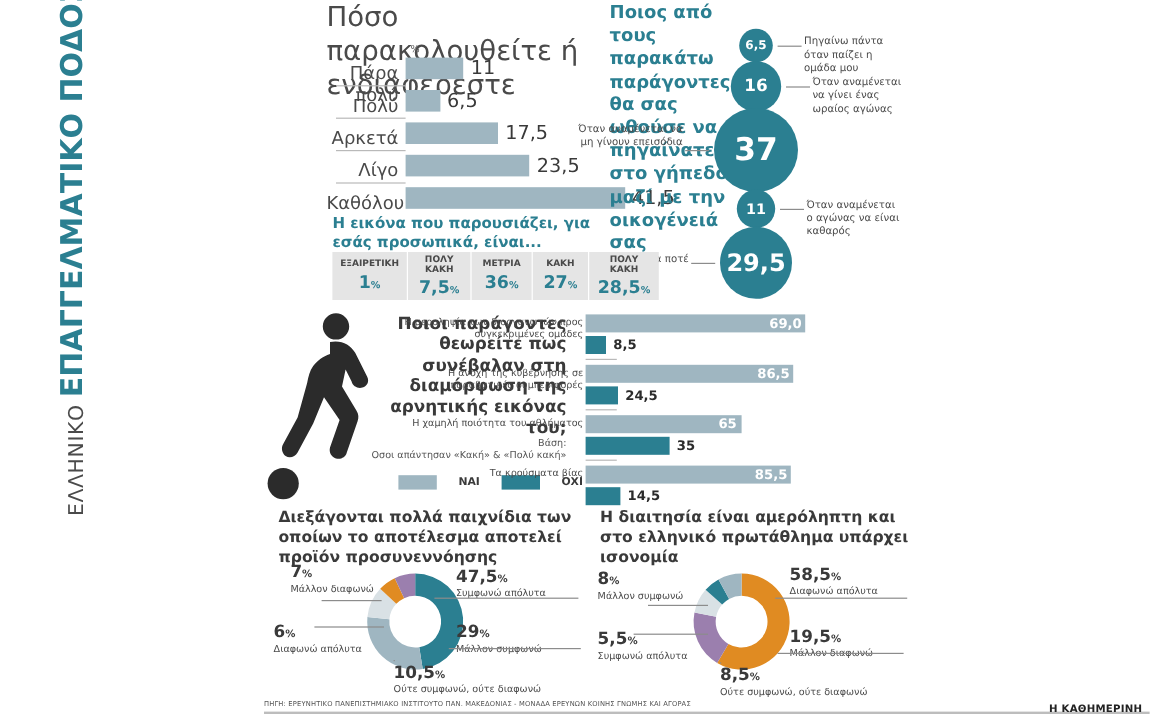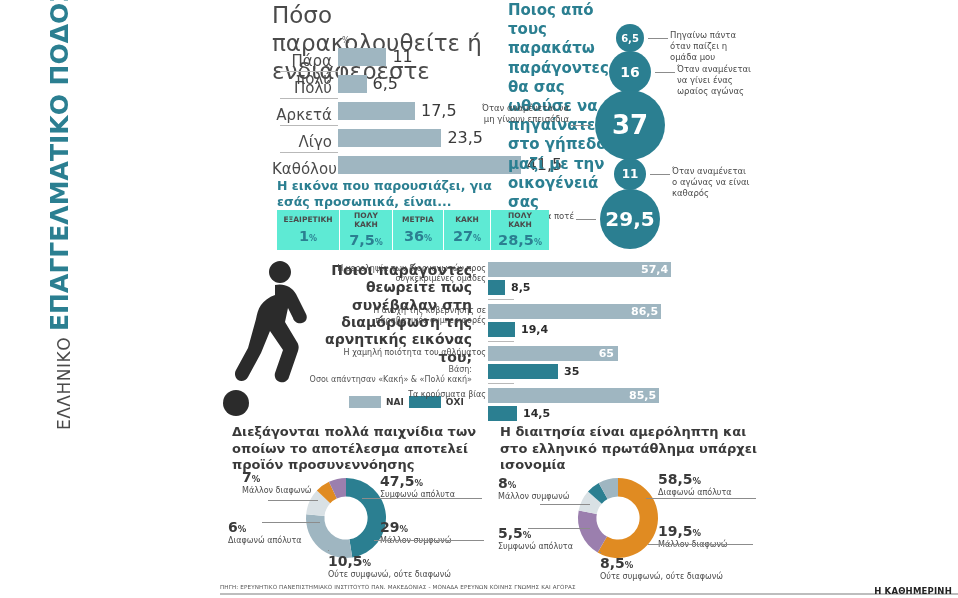--- a/index.html
+++ b/index.html
@@ -40,31 +40,31 @@
   #pctmark{position:absolute;left:70px;top:-10px;font-size:8px;color:#555;}
 
   
   #q2title{left:508px;top:1px;width:116px;font-size:15px;line-height:1.28;}
   .circ{position:absolute;border-radius:50%;background:#2b7f91;color:#fff;display:flex;align-items:center;justify-content:center;font-weight:bold;}
   .clabel{position:absolute;font-size:8.5px;color:#4a4a4a;line-height:1.32;}
   .leader{position:absolute;height:1px;background:#8c8c8c;}
 
   
   #q3title{left:277px;top:178px;width:220px;font-size:12.5px;line-height:1.25;}
-  #q3table{position:absolute;left:277px;top:210px;display:flex;background:#5eead4;height:40px;}
+  #q3table{position:absolute;left:277px;top:210px;display:flex;background:#e5e5e5;height:40px;}
   .tcell{display:flex;flex-direction:column;align-items:center;justify-content:center;border-right:1px solid #ffffff;padding:0 4px;}
   .tcell:last-child{border-right:none;}
   .tcell .th{font-size:7.5px;color:#4a4a4a;text-align:center;line-height:1.1;font-weight:bold;}
   .tcell .tv{font-size:14.5px;color:#2b7f91;font-weight:bold;margin-top:3px;}
   .tcell .tv span{font-size:8px;}
 
   
   #q4title{left:300px;top:262px;width:172px;text-align:right;font-size:14px;line-height:1.24;}
   #q4base{position:absolute;left:300px;top:365px;width:172px;text-align:right;font-size:8px;color:#555;line-height:1.3;}
-  #q4legend{position:absolute;left:349px;top:396px;display:flex;align-items:center;gap:5px;font-size:9px;font-weight:bold;color:#3a3a3a;}
+  #q4legend{position:absolute;left:332px;top:396px;display:flex;align-items:center;gap:18px;font-size:9px;font-weight:bold;color:#3a3a3a;}
   .swatch{width:32px;height:12px;display:inline-block;}
 
   #q4chart{position:absolute;left:488px;top:262px;width:460px;}
   .grp{position:relative;margin-bottom:9px;}
   .grp .glbl{position:absolute;right:462px;top:2px;width:150px;text-align:right;font-size:8px;color:#4a4a4a;line-height:1.28;}
   .gb{position:relative;height:15px;margin-bottom:3px;}
   .gb .gbar{position:absolute;left:0;top:0;height:15px;}
   .gb .gval{position:absolute;top:1px;font-size:11px;font-weight:bold;}
   .gsep{position:absolute;left:0;width:26px;height:1px;background:#b9b9b9;}
 
@@ -197,36 +197,36 @@
       <span class="swatch" style="background: rgb(159, 182, 193);"></span>
       <span>ΝΑΙ</span>
       <span class="swatch" style="background: rgb(43, 127, 145);"></span>
       <span>ΟΧΙ</span>
     </div>
   <div id="q4chart">
       <div class="grp">
         <div class="glbl">Η μεροληψία των διοργανωτών προς συγκεκριμένες ομάδες</div>
         <div class="gb">
           <span class="gbar" style="width:183px;background:#9fb6c1"></span>
-          <span class="gval" style="left:153px;color:#ffffff;text-align:right;width:26px;">57,4</span>
+          <span class="gval" style="left:153px;color:#ffffff;text-align:right;width:26px;">69,0</span>
         </div>
         <div class="gb">
           <span class="gbar" style="width:17px;background:#2b7f91"></span>
           <span class="gval" style="left:23px;color:#2b2b2b;">8,5</span>
         </div>
       </div>
       <div class="grp">
         <div class="glbl">Η ανοχή της κυβέρνησης σε παραβατικές συμπεριφορές</div>
         <div class="gb">
           <span class="gbar" style="width:173px;background:#9fb6c1"></span>
           <span class="gval" style="left:143px;color:#ffffff;text-align:left;width:26px;">86,5</span>
         </div>
         <div class="gb">
           <span class="gbar" style="width:27px;background:#2b7f91"></span>
-          <span class="gval" style="left:33px;color:#2b2b2b;">19,4</span>
+          <span class="gval" style="left:33px;color:#2b2b2b;">24,5</span>
         </div>
         <span class="gsep" style="top: -5px;"></span>
       </div>
       <div class="grp">
         <div class="glbl">Η χαμηλή ποιότητα του αθλήματος</div>
         <div class="gb">
           <span class="gbar" style="width:130px;background:#9fb6c1"></span>
           <span class="gval" style="left:100px;color:#ffffff;text-align:right;width:26px;">65</span>
         </div>
         <div class="gb">

